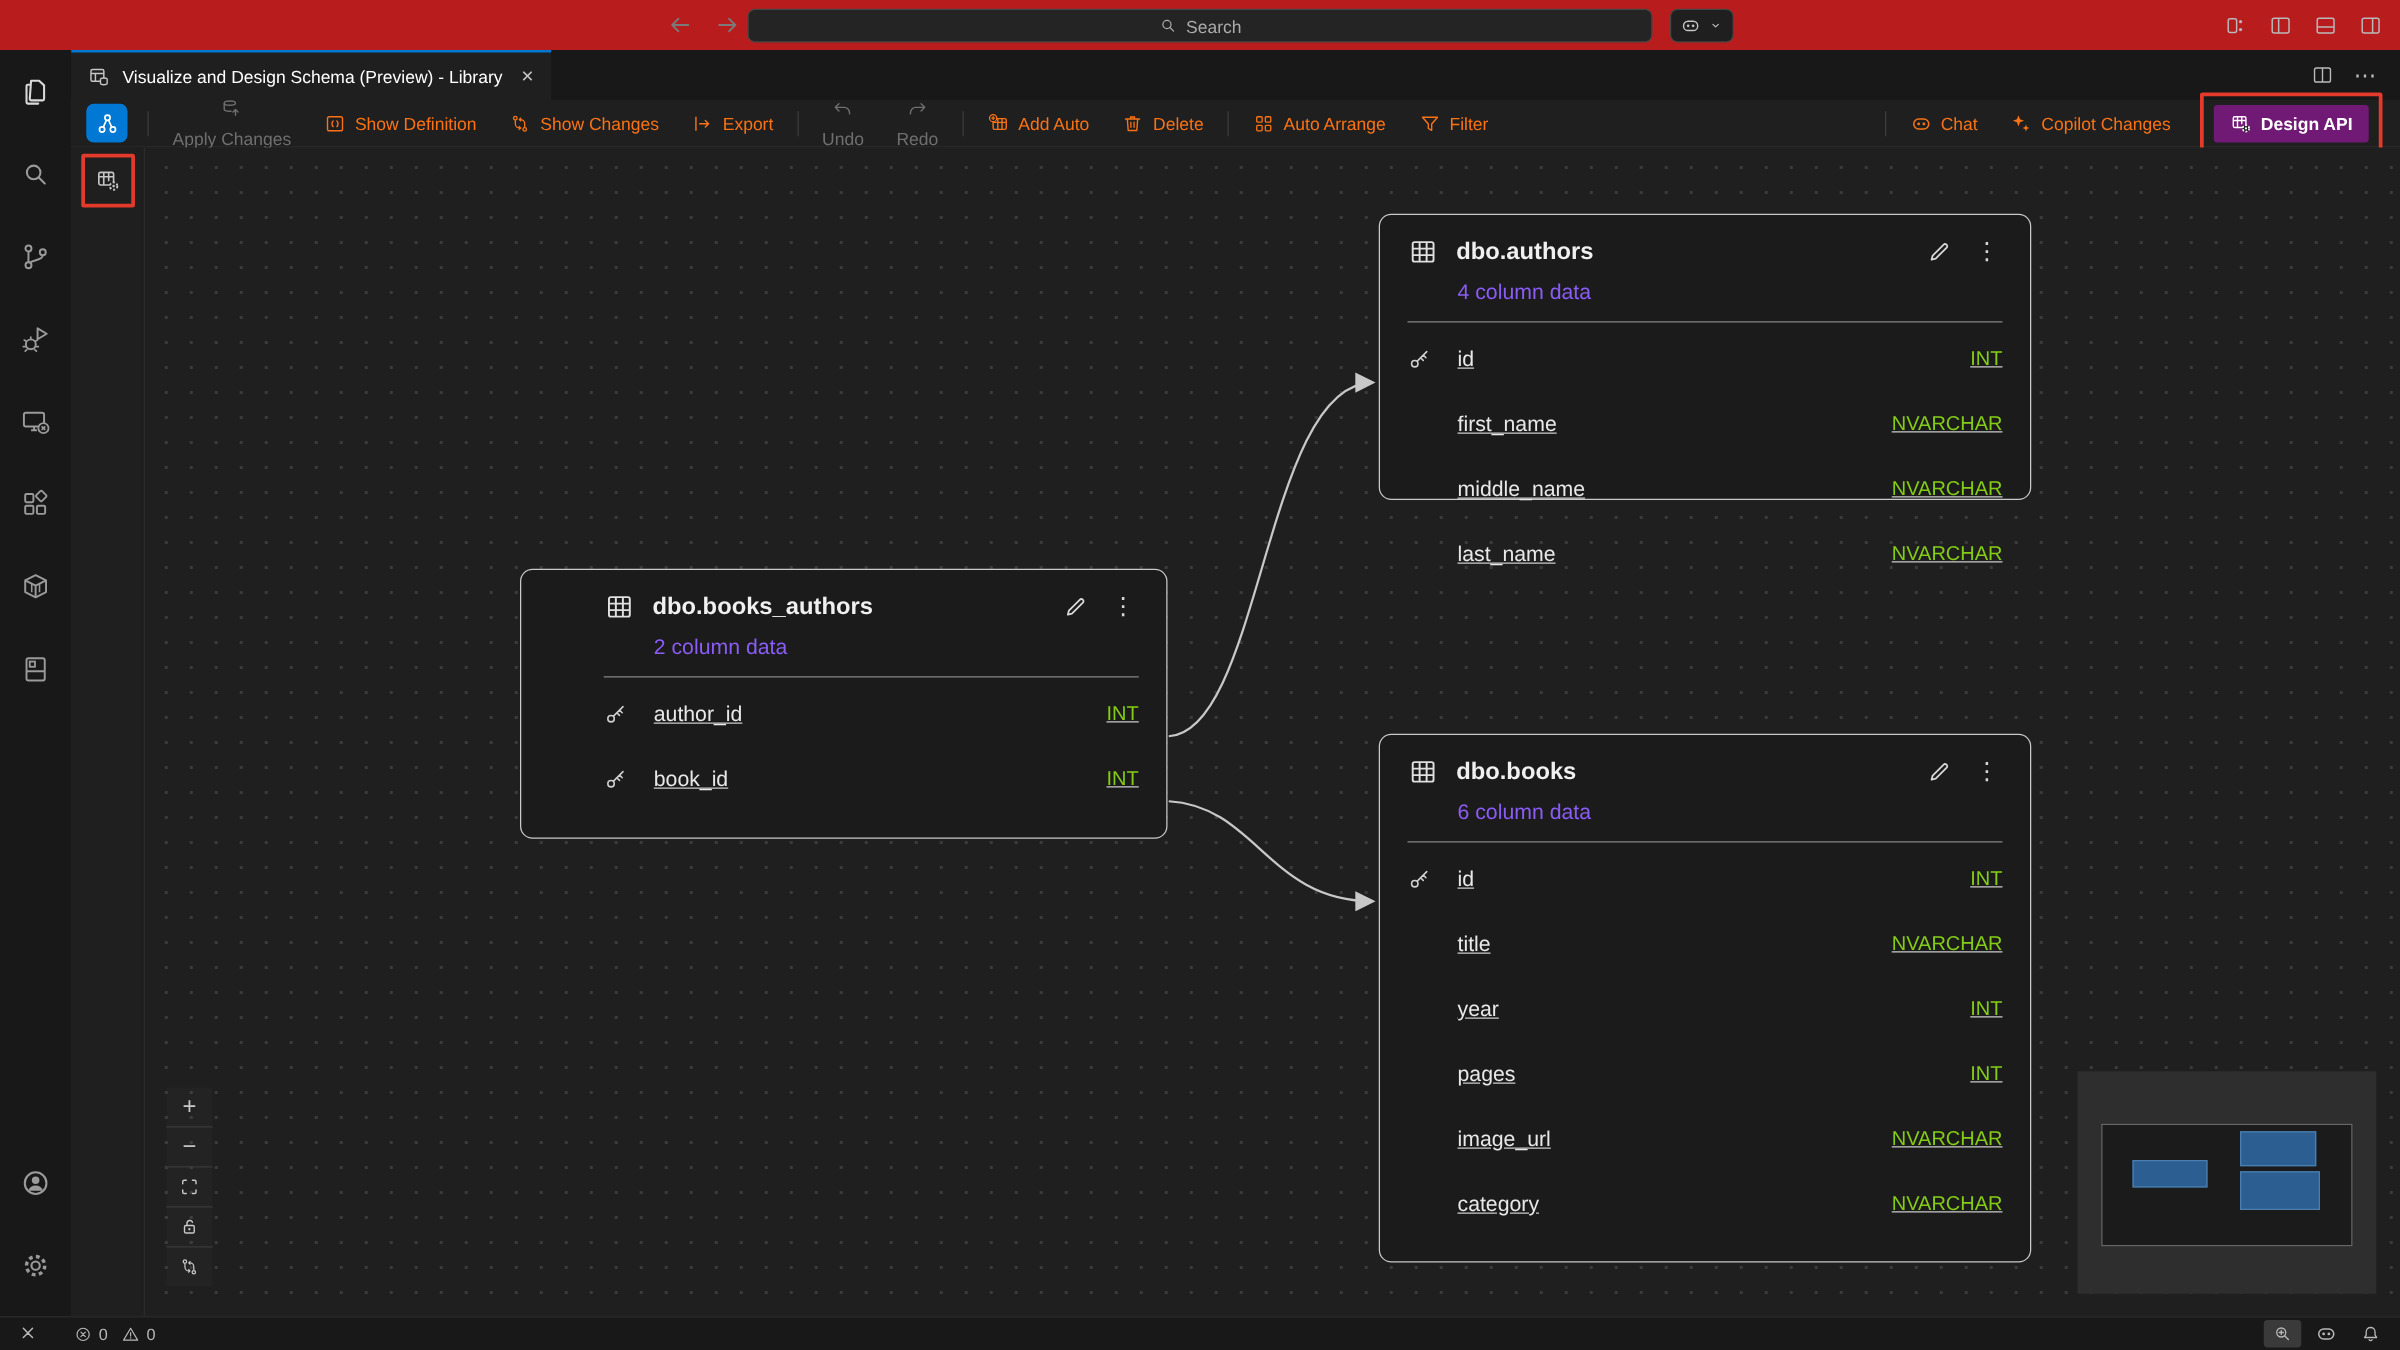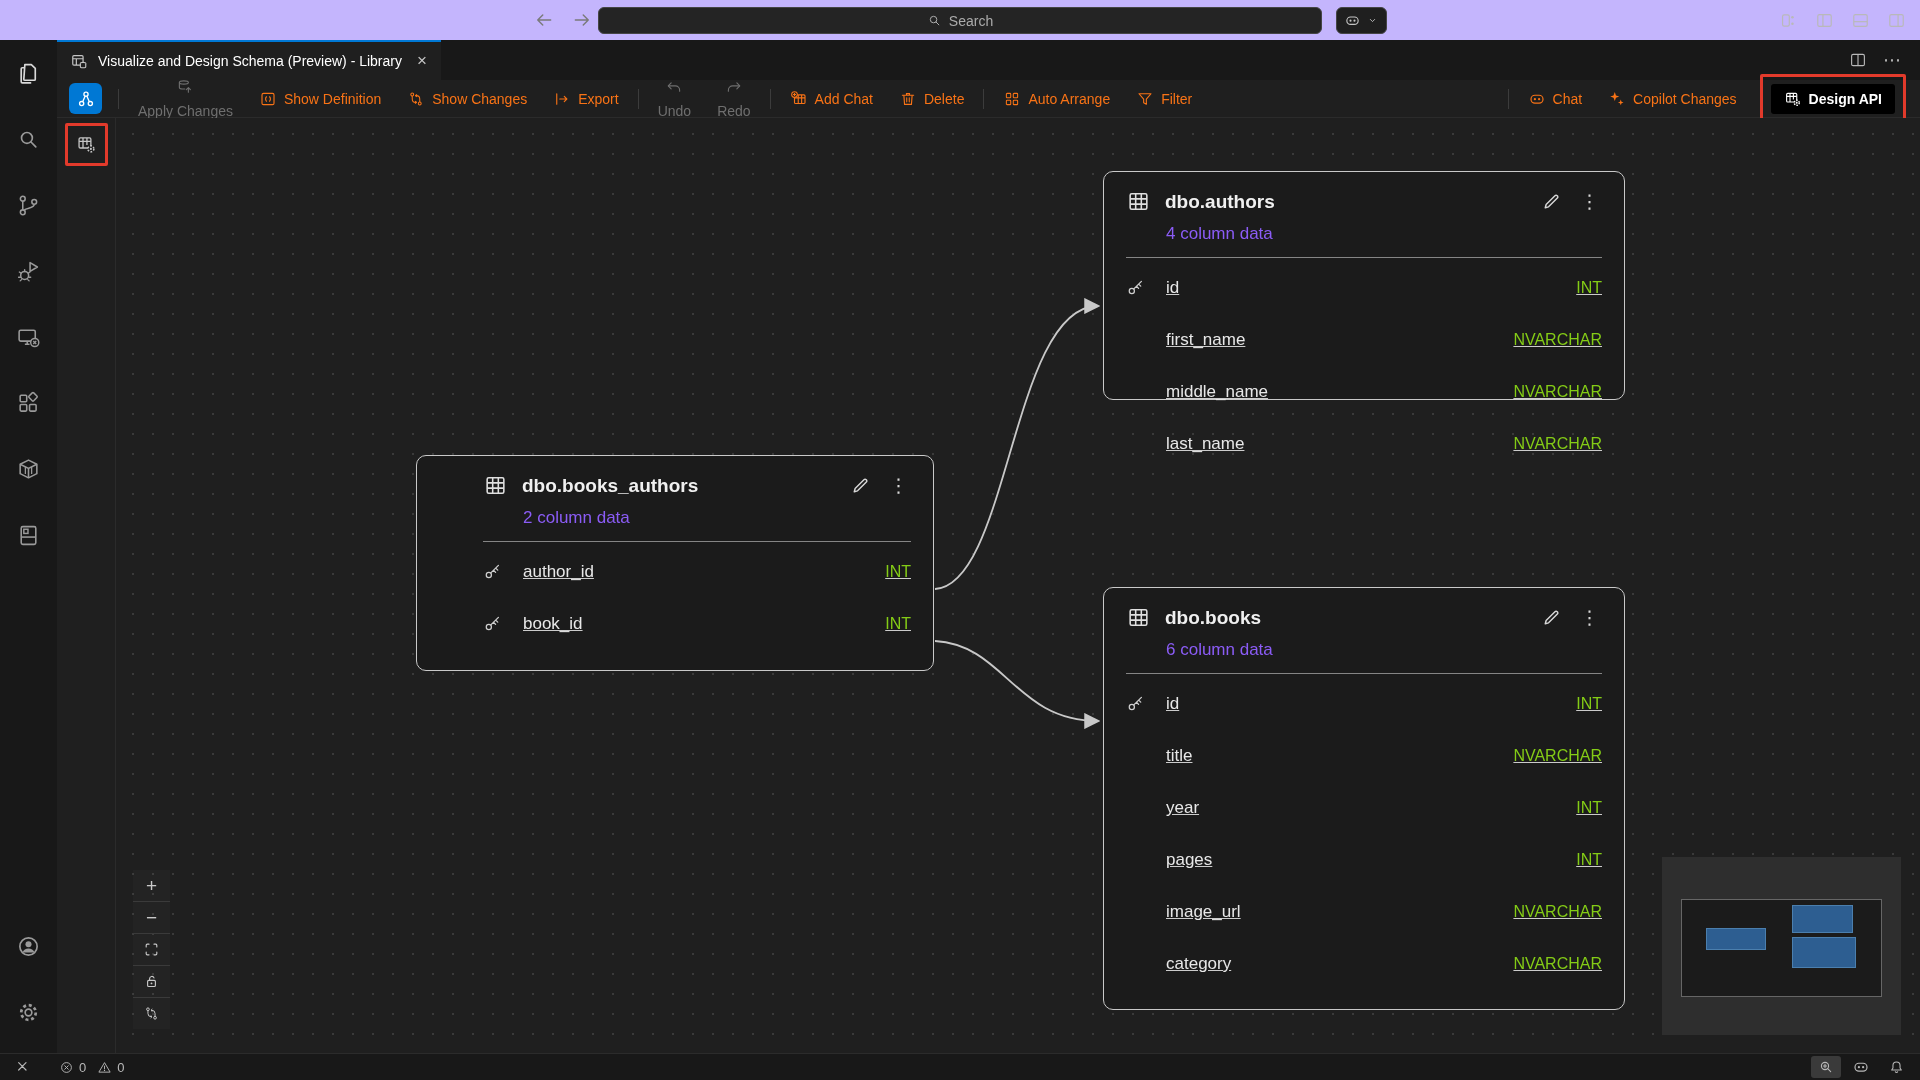--- a/index.html
+++ b/index.html
@@ -3,21 +3,21 @@
 <meta charset="utf-8">
 <style>
   html,body{margin:0;padding:0;}
   body{
     width:1920px;height:1080px;position:relative;overflow:hidden;
     background:#1f1f1f;font-family:"Liberation Sans",sans-serif;
     -webkit-font-smoothing:antialiased;color:#cccccc;
   }
   svg.ic{display:block;flex:none;}
   
-  #titlebar{position:absolute;left:0;top:0;width:1920px;height:40px;background:#c4b5fd;display:flex;align-items:center;}
+  #titlebar{position:absolute;left:0;top:0;width:1920px;height:40px;background:#b91c1c;display:flex;align-items:center;}
   .nav-arrows{position:absolute;left:534px;top:0;height:40px;display:flex;align-items:center;gap:18px;color:#7a7a7a;}
   .searchbox{position:absolute;left:598px;top:7px;width:722px;height:25px;background:#242424;border:1px solid #454545;border-radius:6px;
     display:flex;align-items:center;justify-content:center;gap:7px;color:#ababab;font-size:14px;cursor:text;}
   .copilot-badge{position:absolute;left:1336px;top:7px;height:25px;padding:0 7px;border:1px solid #454545;border-radius:6px;
     display:flex;align-items:center;gap:5px;color:#c5c5c5;background:#1f1f1f;}
   .tb-icons{position:absolute;right:14px;top:0;height:40px;display:flex;align-items:center;gap:17px;color:#b9b9b9;}
   
   #activitybar{position:absolute;left:0;top:40px;width:57px;height:1013px;background:#181818;border-right:1px solid #2b2b2b;
     display:flex;flex-direction:column;align-items:center;}
   #activitybar .ab-ic{width:57px;height:66px;display:flex;align-items:center;justify-content:center;color:#9a9a9a;cursor:pointer;}
@@ -32,21 +32,21 @@
   .tab-actions .more{font-size:18px;letter-spacing:1px;cursor:pointer;}
   
   #toolbar{position:absolute;left:57px;top:80px;width:1863px;height:38px;background:#1f1f1f;border-bottom:1px solid #2b2b2b;
     display:flex;align-items:center;font-size:14px;overflow:visible;box-sizing:border-box;padding-right:14px;}
   .tbtn{display:flex;align-items:center;gap:7px;color:#f97316;cursor:pointer;white-space:nowrap;padding:0 13px;}
   .tbtn.disabled{color:#6f6f6f;cursor:default;flex-direction:column;}
   .vsep{width:1px;height:20px;background:#3c3c3c;margin:0 6px;flex:none;}
   .mode-btn{width:33px;height:31px;border-radius:6px;background:#0078d4;color:#ffffff;display:flex;align-items:center;justify-content:center;
     margin:0 10px 0 12px;cursor:pointer;flex:none;}
   .right-group{margin-left:auto;display:flex;align-items:center;}
-  .primary-btn{display:flex;align-items:center;gap:7px;background:#000000;color:#ffffff;font-size:14px;font-weight:700;
+  .primary-btn{display:flex;align-items:center;gap:7px;background:#701a75;color:#ffffff;font-size:14px;font-weight:700;
     border:none;border-radius:3px;padding:6px 13px;cursor:pointer;font-family:inherit;}
   .red-ann{border:3px solid #e23a2b;border-radius:2px;padding:7px 8px;display:inline-flex;}
   
   #canvas{position:absolute;left:57px;top:118px;width:1863px;height:935px;background:#1f1f1f;
     background-image:radial-gradient(#3a3a3a 1.3px, transparent 1.4px);background-size:20px 20px;background-position:6px 6px;}
   #gutter{position:absolute;left:0;top:0;width:59px;height:935px;background:#1f1f1f;border-right:1px solid #2b2b2b;
     display:flex;flex-direction:column;align-items:center;padding-top:5px;box-sizing:border-box;}
   .gutter-btn{width:31px;height:31px;display:flex;align-items:center;justify-content:center;color:#c5c5c5;cursor:pointer;}
   .red-ann2{border:3px solid #e23a2b;border-radius:2px;padding:3px;display:inline-flex;}
   #edges{position:absolute;left:0;top:0;pointer-events:none;}
@@ -433,21 +433,21 @@
         <use href="#i-redo"></use>
       </svg>
     <span>Redo</span>
   </div>
   <div class="vsep"></div>
 
   <div class="tbtn">
     <svg class="ic" width="18" height="18" viewBox="0 0 24 24">
         <use href="#i-addtable"></use>
       </svg>
-    <span>Add Chat</span>
+    <span>Add Auto</span>
   </div>
   <div class="tbtn">
     <svg class="ic" width="18" height="18" viewBox="0 0 24 24">
         <use href="#i-trash"></use>
       </svg>
     <span>Delete</span>
   </div>
   <div class="vsep"></div>
 
   <div class="tbtn">

